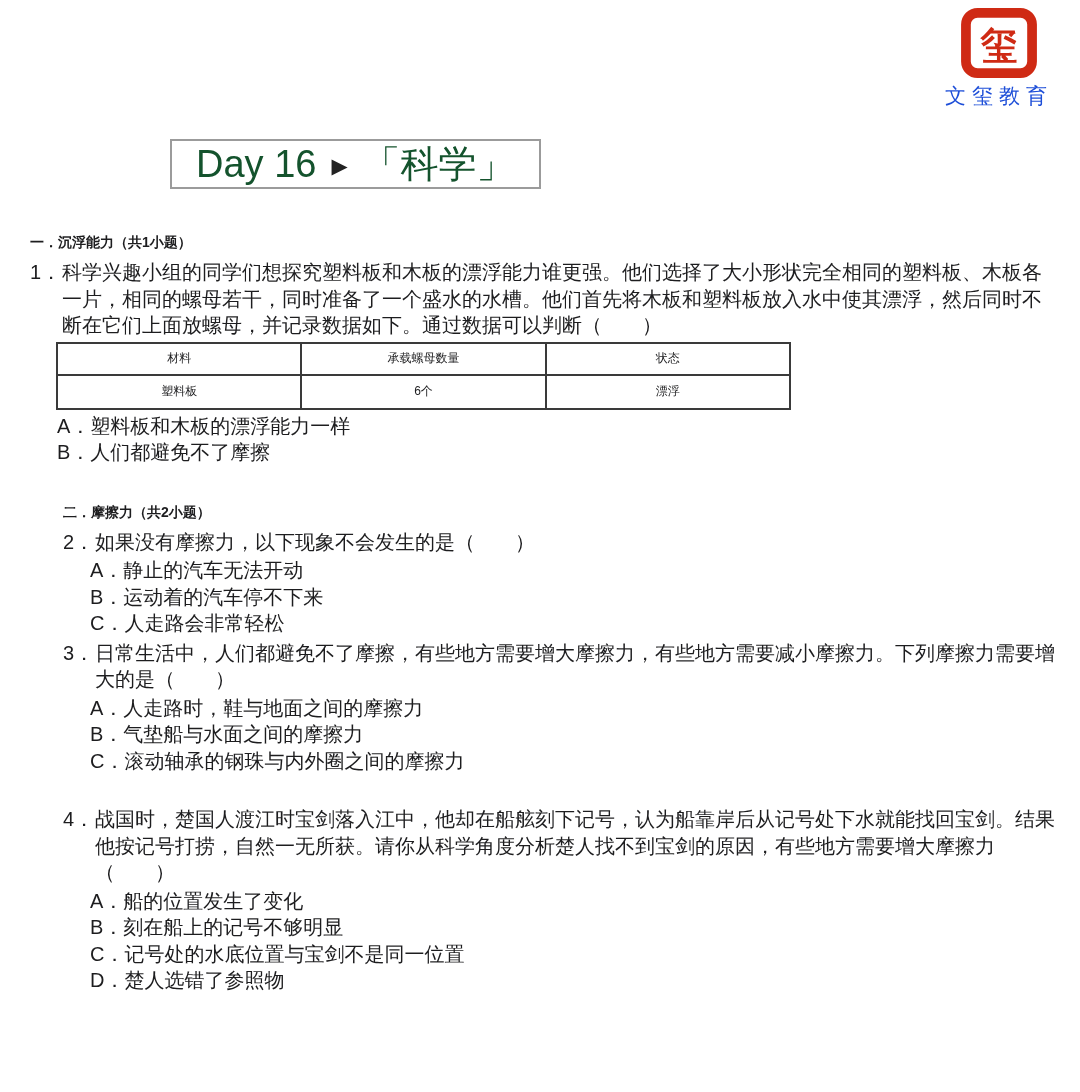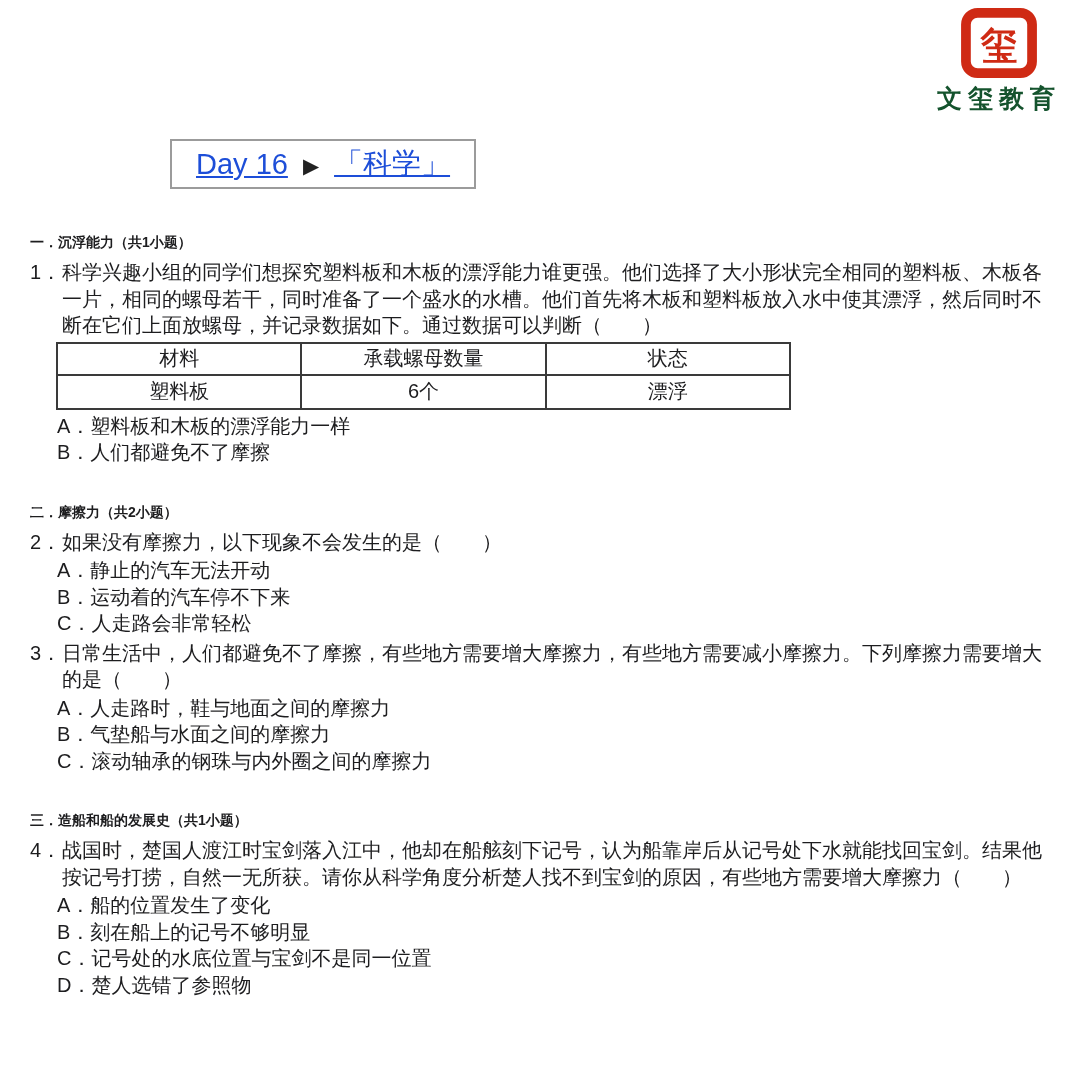--- a/index.html
+++ b/index.html
@@ -6,45 +6,45 @@
   body{
     width:1080px;height:1092px;position:relative;background:#ffffff;
     font-family:"Liberation Sans","DejaVu Sans",sans-serif;
     color:#1d1d1f;overflow:hidden;
   }
   
   .logo{position:absolute;top:8px;right:16px;width:130px;text-align:center;}
   .seal{width:80px;height:70px;margin:0 auto;display:block;}
   .brand-name{
     margin-top:4px;font-family:"Liberation Serif","DejaVu Serif",serif;
-    font-weight:bold;font-size:25px;letter-spacing:6px;color:#14532d;white-space:nowrap;
+    font-weight:normal;font-size:21px;letter-spacing:6px;color:#1d4ed8;white-space:nowrap;
   }
   
   .day-box{
     position:absolute;top:139px;left:170px;height:46px;
     display:flex;align-items:center;gap:15px;
     border:2px solid #9b9b9b;padding:0 24px;background:#fff;
   }
-  .day-label,.subject{font-size:29px;color:#1d4ed8;text-decoration:underline;}
+  .day-label,.subject{font-size:38px;color:#14532d;}
   .arrow{font-size:21px;color:#222;line-height:1;padding-top:2px;}
   
   .content{position:absolute;top:228px;left:30px;width:1028px;font-size:20px;}
   .section{margin:0;}
-  .section + .section{margin-top:32px;}
+  .section + .section{margin-top:32px;margin-left:33px;}
   .section-title{font-weight:bold;font-size:14px;line-height:28px;margin:0;}
   .question{display:flex;line-height:26.5px;margin-top:3px;}
   .q-number{flex:0 0 32px;}
   .q-text{flex:1;}
   .q-table{
     border-collapse:collapse;table-layout:fixed;
     width:735px;margin:3px 0 3px 26px;
   }
   .q-table td{
     border:2px solid #3a3a3a;text-align:center;vertical-align:middle;
-    font-size:20px;height:30px;padding:0;
+    font-size:12px;height:30px;padding:0;
   }
   .q-table tr.data-row td{height:32px;}
   .options{margin-left:27px;line-height:26.5px;margin-top:2px;}
   .option{white-space:nowrap;}
 </style>
 </head>
 <body>
 
 <div class="logo">
   <svg class="seal" viewBox="0 0 82 72" xmlns="http://www.w3.org/2000/svg">
@@ -109,21 +109,20 @@
       <span class="q-text">日常生活中，人们都避免不了摩擦，有些地方需要增大摩擦力，有些地方需要减小摩擦力。下列摩擦力需要增大的是（　　）</span>
     </div>
     <div class="options">
       <div class="option">A．人走路时，鞋与地面之间的摩擦力</div>
       <div class="option">B．气垫船与水面之间的摩擦力</div>
       <div class="option">C．滚动轴承的钢珠与内外圈之间的摩擦力</div>
     </div>
   </div>
 
   <div class="section">
-    <div class="section-title">三．造船和船的发展史（共1小题）</div>
 
     <div class="question">
       <span class="q-number">4．</span>
       <span class="q-text">战国时，楚国人渡江时宝剑落入江中，他却在船舷刻下记号，认为船靠岸后从记号处下水就能找回宝剑。结果他按记号打捞，自然一无所获。请你从科学角度分析楚人找不到宝剑的原因，有些地方需要增大摩擦力（　　）</span>
     </div>
     <div class="options">
       <div class="option">A．船的位置发生了变化</div>
       <div class="option">B．刻在船上的记号不够明显</div>
       <div class="option">C．记号处的水底位置与宝剑不是同一位置</div>
       <div class="option">D．楚人选错了参照物</div>

